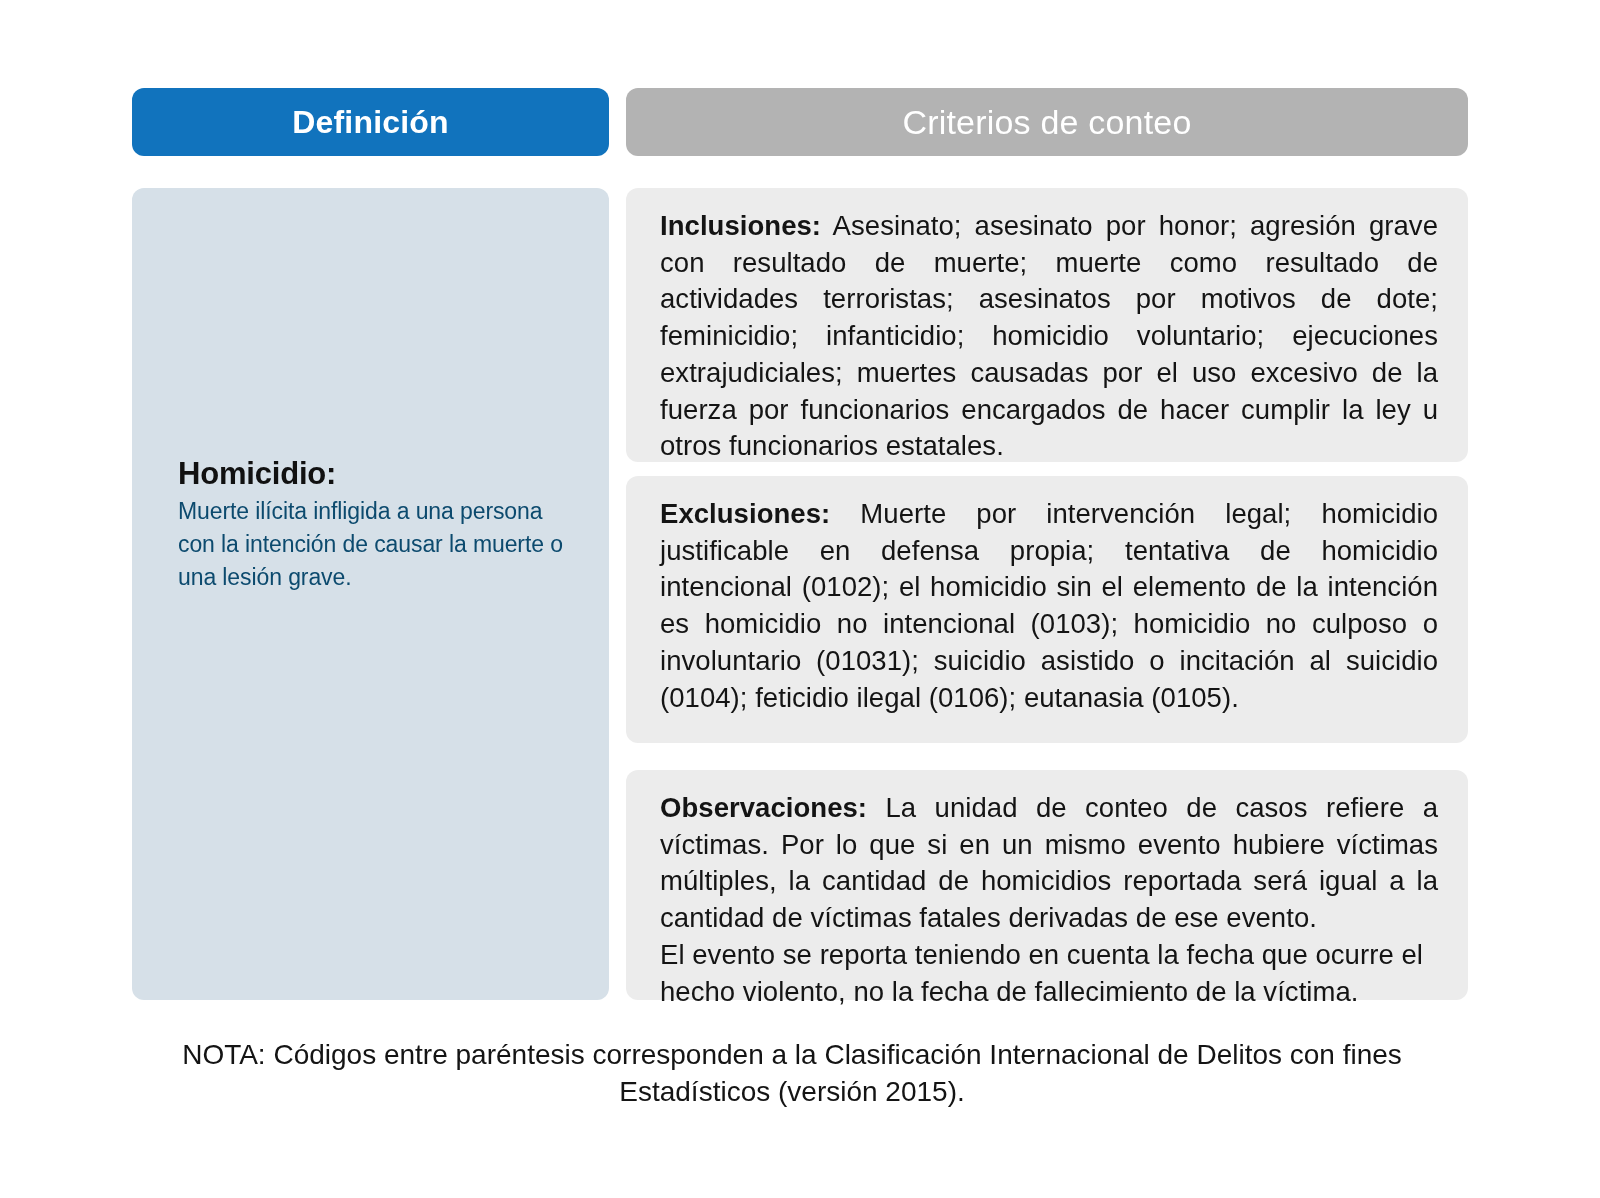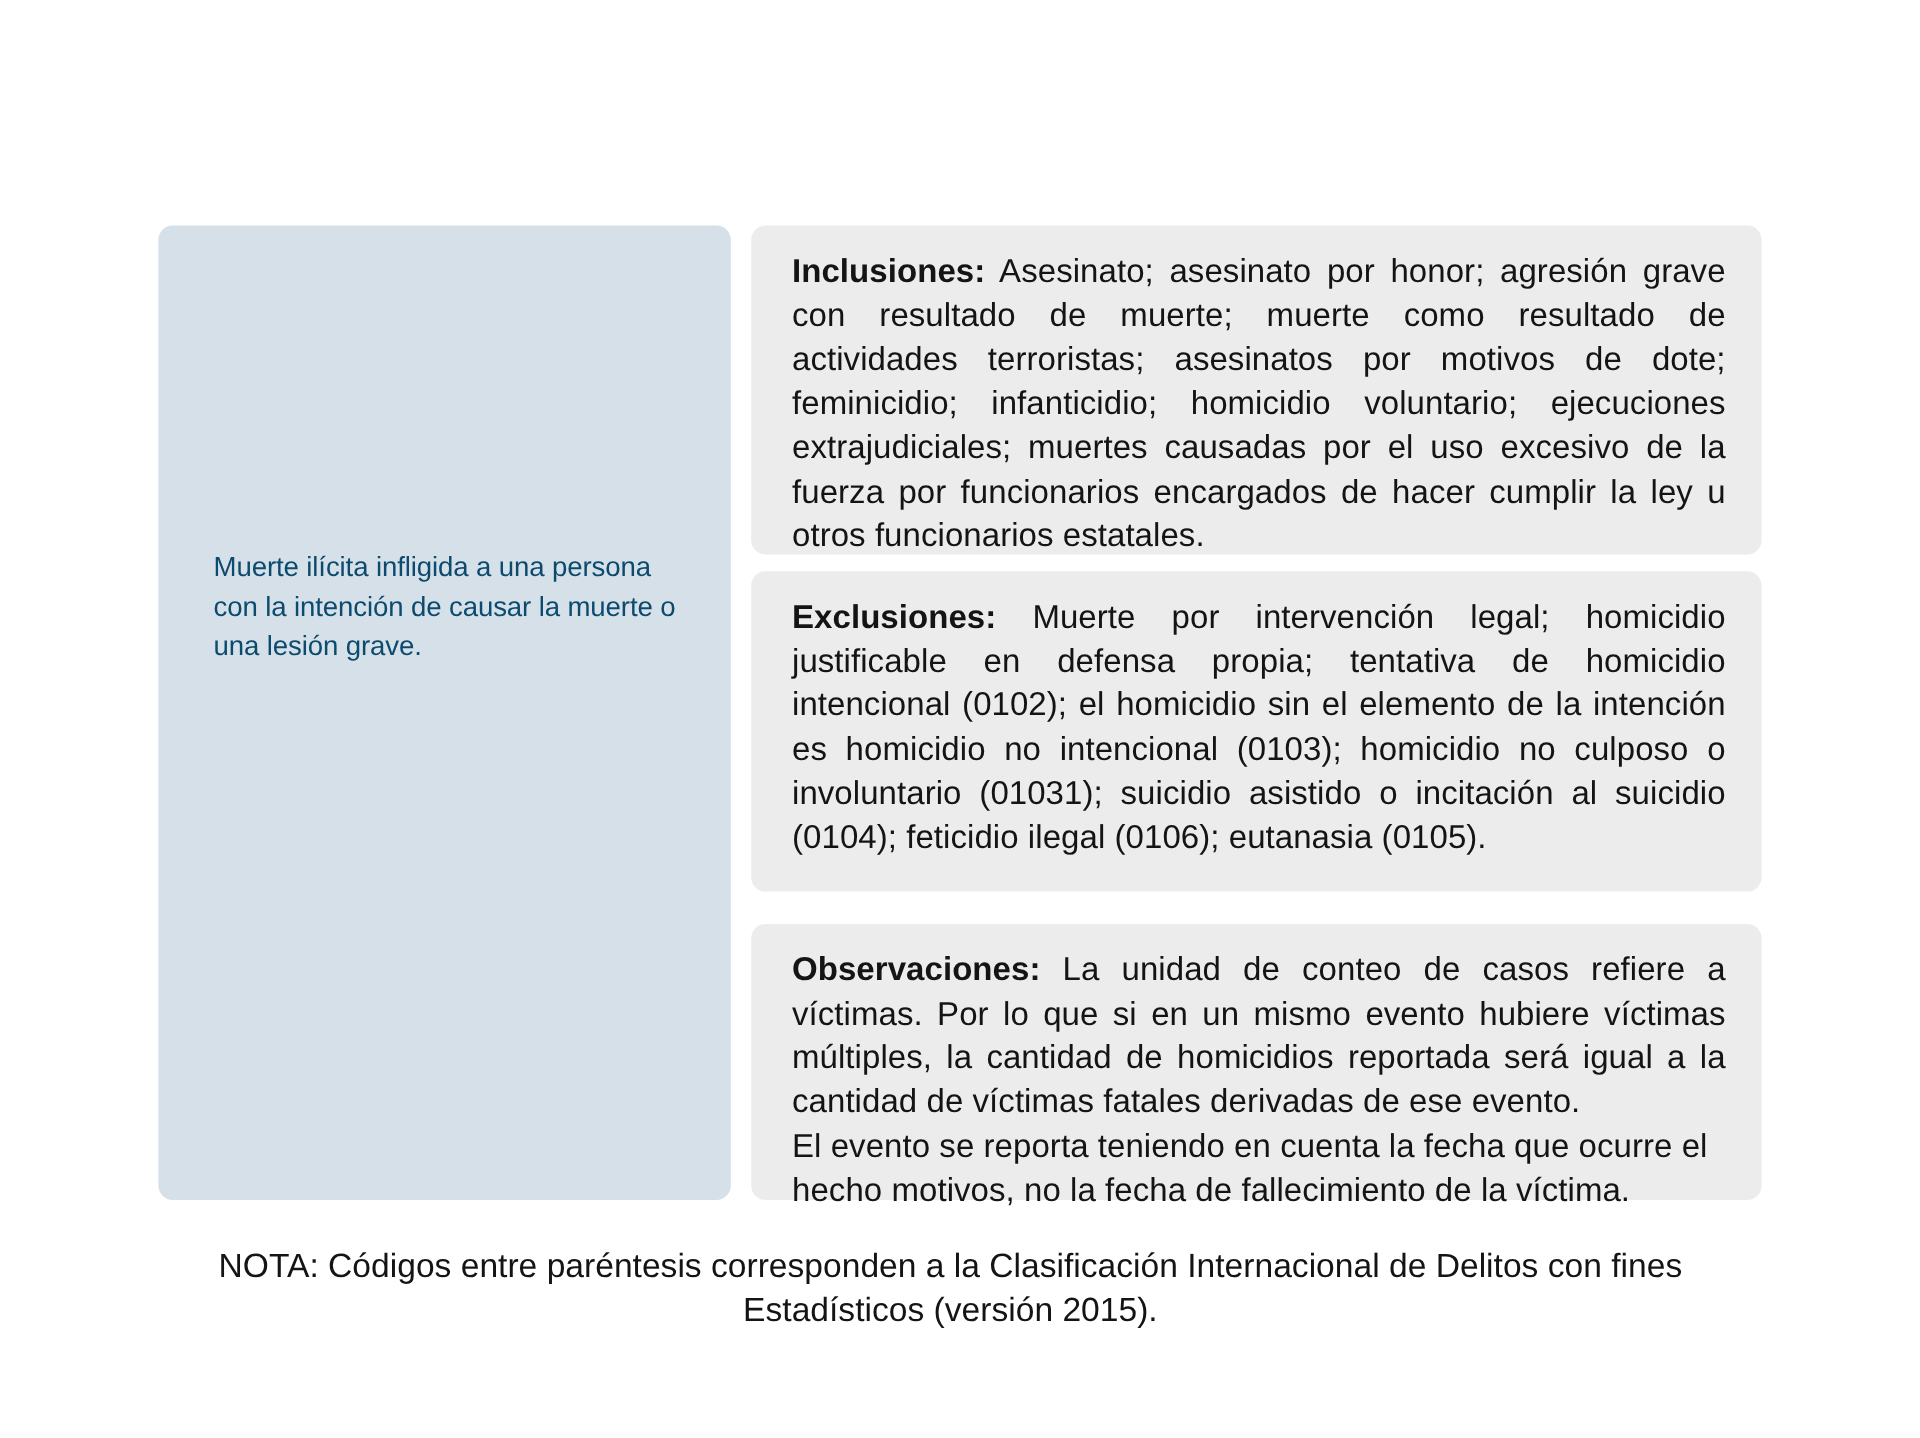--- a/index.html
+++ b/index.html
@@ -144,39 +144,48 @@
     line-height: 1.33;
     color: #141414;
     text-align: center;
   }
 </style>
 </head>
 <body>
 
 <div id="page" style="background: rgb(255, 255, 255);">
 
+  <div class="header-row">
+    <div class="header-pill header-definicion" style="background: rgb(17, 115, 189); color: rgb(255, 255, 255);">
+      <span>Definición</span>
+    </div>
+    <div class="header-pill header-criterios" style="background: rgb(179, 179, 179); color: rgb(255, 255, 255);">
+      <span>Criterios de conteo</span>
+    </div>
+  </div>
 
   <div class="definition-panel" style="background: rgb(214, 224, 232);">
     <div class="definition-inner">
+      <p class="definition-term">Homicidio:</p>
       <p class="definition-text">Muerte ilícita infligida a una persona con la intención de causar la muerte o una lesión grave.</p>
     </div>
   </div>
 
   <div class="criteria-column">
 
     <div class="criteria-block b1" style="background: rgb(236, 236, 236);">
       <p class="criteria-text" style="color: rgb(20, 20, 20); text-align-last: left;"><span class="criteria-label">Inclusiones:</span> <span>Asesinato; asesinato por honor; agresión grave con resultado de muerte; muerte como resultado de actividades terroristas; asesinatos por motivos de dote; feminicidio; infanticidio; homicidio voluntario; ejecuciones extrajudiciales; muertes causadas por el uso excesivo de la fuerza por funcionarios encargados de hacer cumplir la ley u otros funcionarios estatales.</span></p>
     </div>
 
     <div class="criteria-block b2" style="background: rgb(236, 236, 236);">
       <p class="criteria-text" style="color: rgb(20, 20, 20); text-align-last: left;"><span class="criteria-label">Exclusiones:</span> <span>Muerte por intervención legal; homicidio justificable en defensa propia; tentativa de homicidio intencional (0102); el homicidio sin el elemento de la intención es homicidio no intencional (0103); homicidio no culposo o involuntario (01031); suicidio asistido o incitación al suicidio (0104); feticidio ilegal (0106); eutanasia (0105).</span></p>
     </div>
 
     <div class="criteria-block b3" style="background: rgb(236, 236, 236);">
       <p class="criteria-text" style="color: rgb(20, 20, 20); text-align-last: left;"><span class="criteria-label">Observaciones:</span> <span>La unidad de conteo de casos refiere a víctimas. Por lo que si en un mismo evento hubiere víctimas múltiples, la cantidad de homicidios reportada será igual a la cantidad de víctimas fatales derivadas de ese evento.</span></p>
-      <p class="criteria-text last-left" style="color: rgb(20, 20, 20);">El evento se reporta teniendo en cuenta la fecha que ocurre el hecho motivos, no la fecha de fallecimiento de la víctima.</p>
+      <p class="criteria-text last-left" style="color: rgb(20, 20, 20);">El evento se reporta teniendo en cuenta la fecha que ocurre el hecho violento, no la fecha de fallecimiento de la víctima.</p>
     </div>
 
   </div>
 
   <p class="note" style="color: rgb(20, 20, 20);">NOTA: Códigos entre paréntesis corresponden a la Clasificación Internacional de Delitos con fines Estadísticos (versión 2015).</p>
 
 </div>
 
 </body></html>

